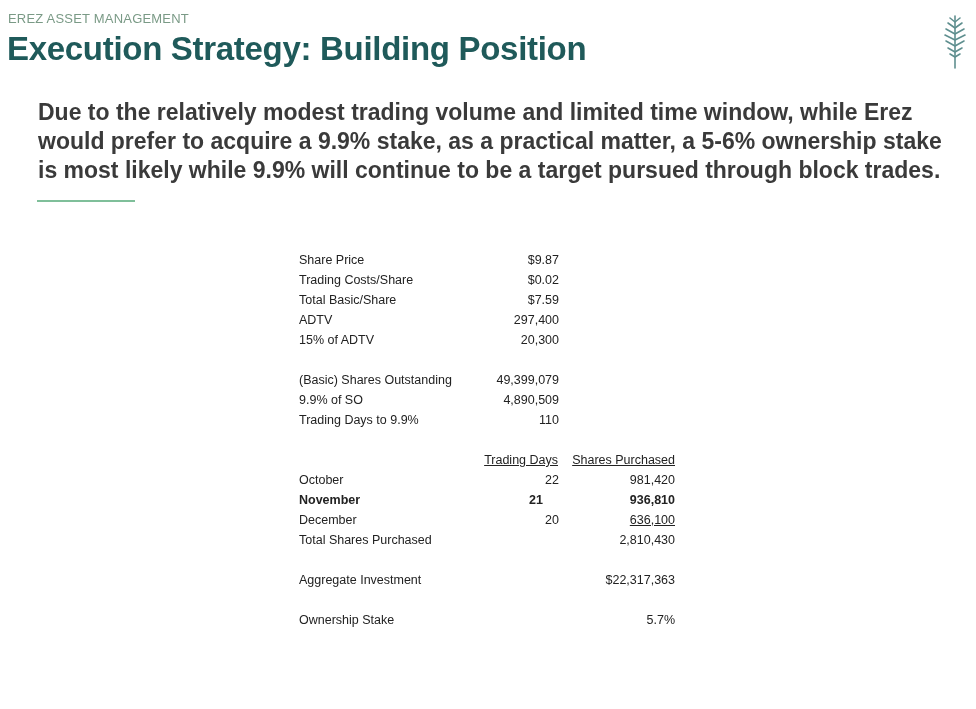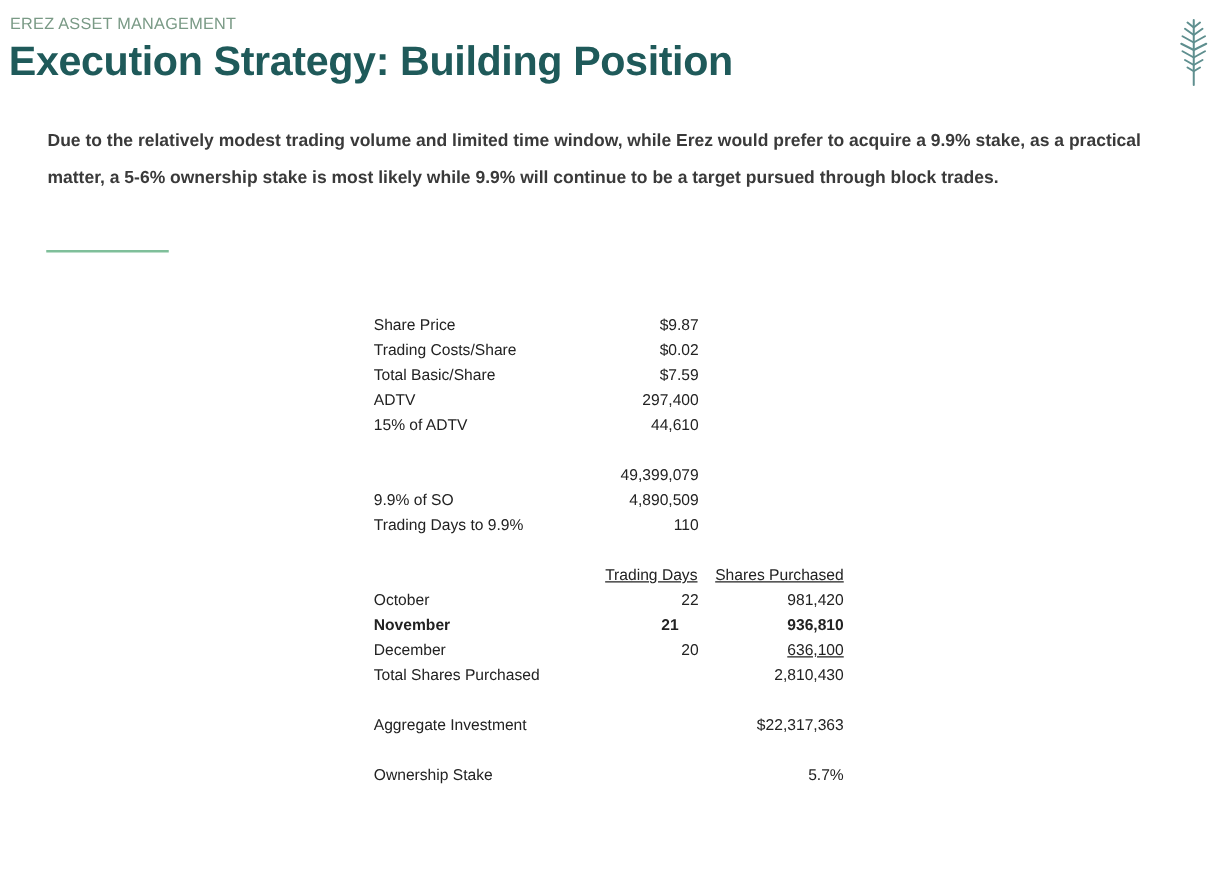--- a/index.html
+++ b/index.html
@@ -1,20 +1,20 @@
 <!DOCTYPE html>
 <html><head>
 <meta charset="utf-8">
 <style>
   html, body { margin:0; padding:0; }
   body { width:976px; height:709px; background:#ffffff; position:relative; overflow:hidden; font-family:"Liberation Sans", sans-serif; }
   .brand { position:absolute; left:8px; top:11px; font-size:13px; color:#7a9a86; letter-spacing:0.2px; }
   .title { position:absolute; left:7px; top:30px; font-size:33px; font-weight:bold; color:#1f5a5a; letter-spacing:-0.3px; }
   .leaf { position:absolute; left:940px; top:10px; width:30px; height:60px; }
-  .lead { position:absolute; left:38px; top:98px; width:920px; font-size:14px; line-height:29px; font-weight:bold; color:#3a3a3a; }
+  .lead { position:absolute; left:38px; top:98px; width:920px; font-size:23px; line-height:29px; font-weight:bold; color:#3a3a3a; }
   .rule { position:absolute; left:37px; top:200px; width:98px; height:2px; background:#7fbf9a; }
   .tbl { position:absolute; font-family:"Liberation Sans", sans-serif; font-size:12.5px; color:#222; }
   .row { position:absolute; height:20px; line-height:20px; white-space:nowrap; }
   .lbl { position:absolute; left:0; }
   .v1 { position:absolute; right:0; text-align:right; }
   .u { text-decoration:underline;margin-left:40px; }
 </style>
 </head>
 <body>
 
@@ -48,24 +48,25 @@
   <div class="row" style="top:40px; width:260px;">
       <span class="lbl">Total Basic/Share</span>
       <span class="v1">$7.59</span>
     </div>
   <div class="row" style="top:60px; width:260px;">
       <span class="lbl">ADTV</span>
       <span class="v1">297,400</span>
     </div>
   <div class="row" style="top:80px; width:260px;">
       <span class="lbl">15% of ADTV</span>
-      <span class="v1">44,610</span>
+      <span class="v1">20,300</span>
     </div>
 
   <div class="row" style="top:120px; width:260px;">
+      <span class="lbl">(Basic) Shares Outstanding</span>
       <span class="v1">49,399,079</span>
     </div>
   <div class="row" style="top:140px; width:260px;">
       <span class="lbl">9.9% of SO</span>
       <span class="v1">4,890,509</span>
     </div>
   <div class="row" style="top:160px; width:260px;">
       <span class="lbl">Trading Days to 9.9%</span>
       <span class="v1">110</span>
     </div>

